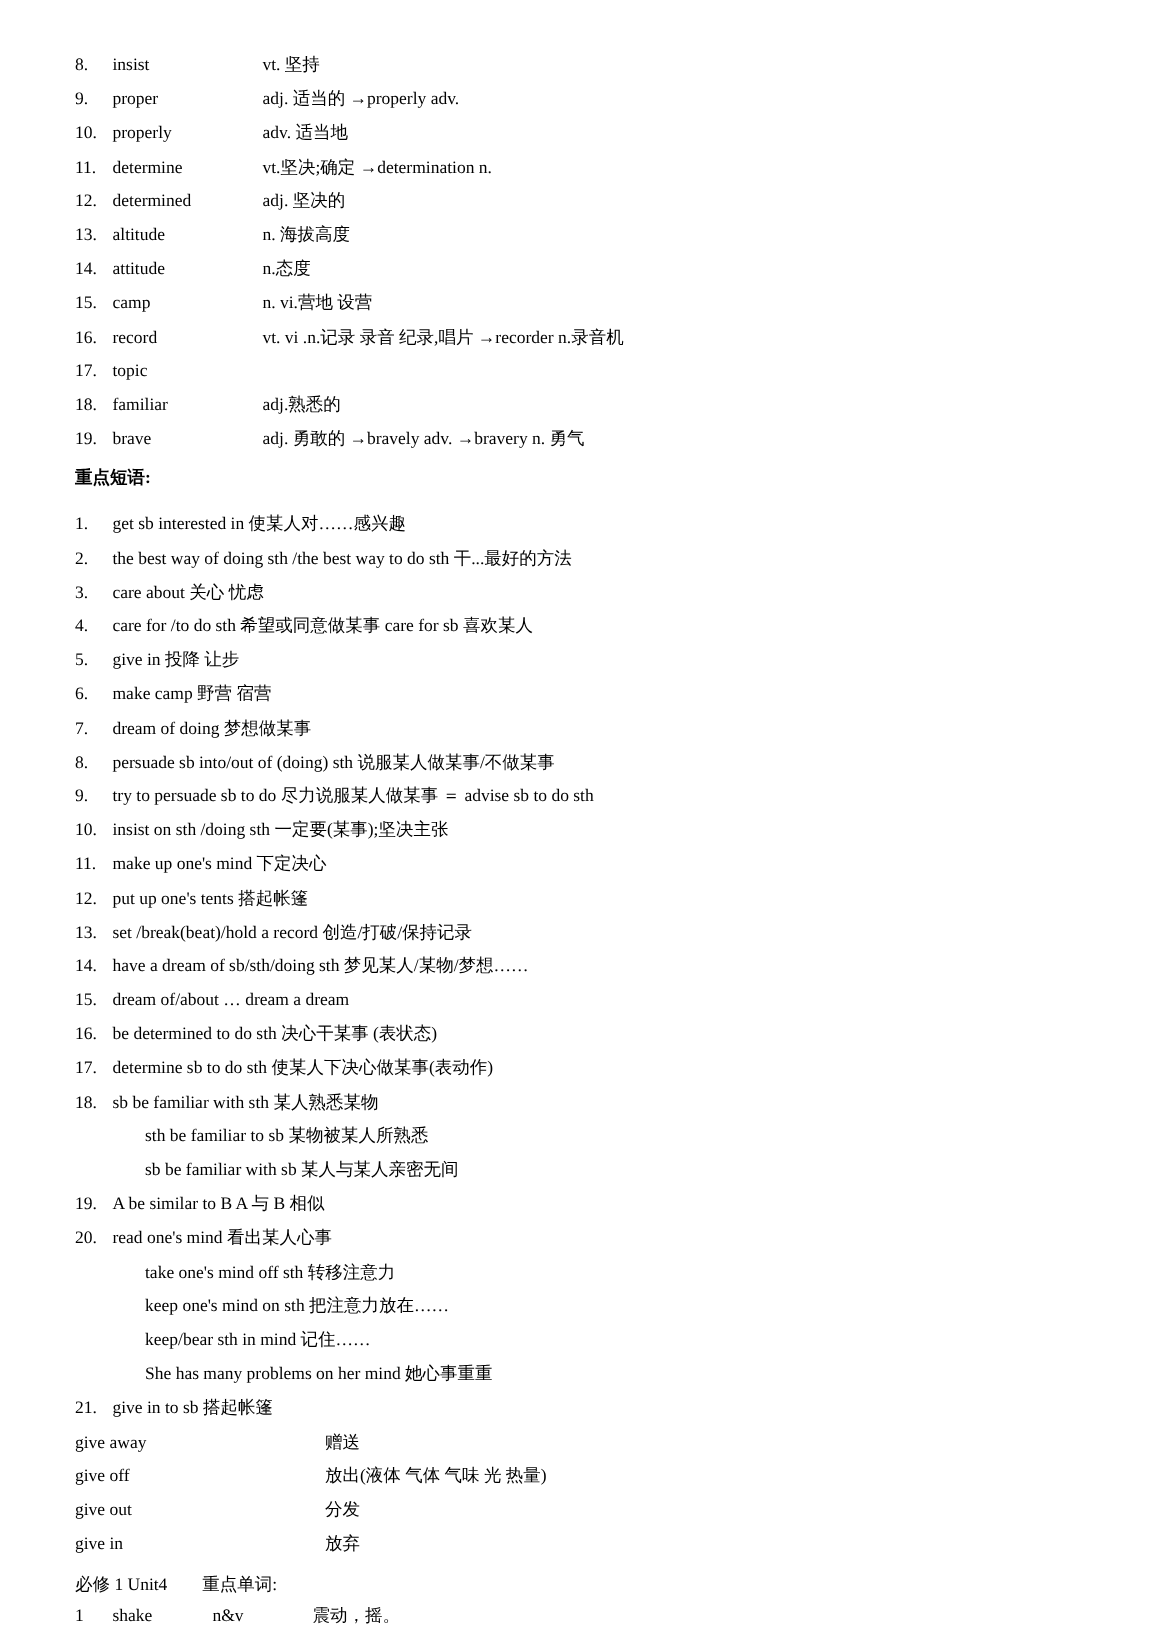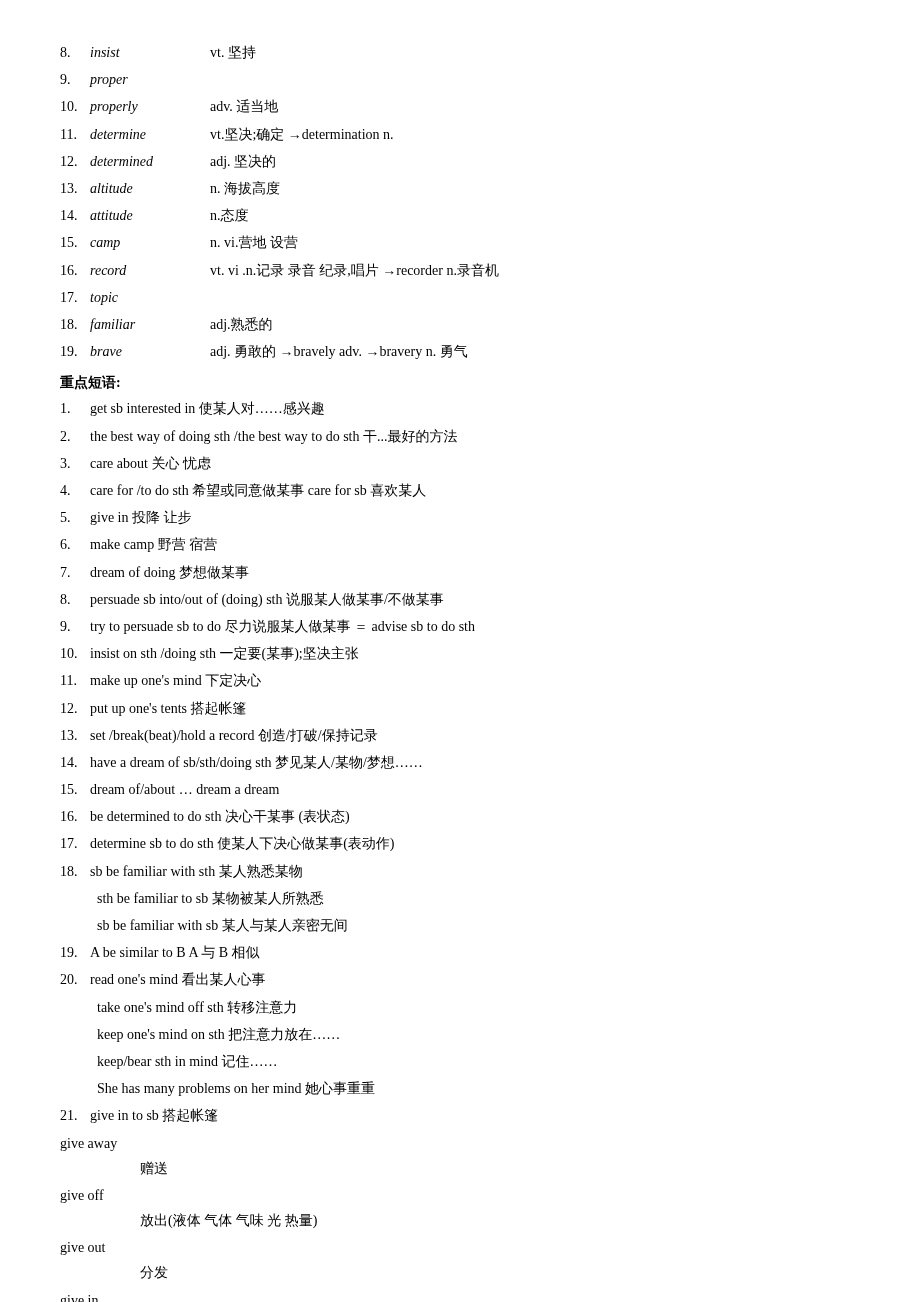--- a/index.html
+++ b/index.html
@@ -20,43 +20,42 @@
       align-items: baseline;
       margin-bottom: 2px;
     }
     .num {
       min-width: 30px;
       display: inline-block;
     }
     .word {
       min-width: 120px;
       display: inline-block;
-      font-style: italic;
     }
     .definition {
       flex: 1;
     }
     .phrase-section-title {
       font-weight: bold;
-      margin: 6px 0 1px 0;
+      margin: 6px 0 12px 0;
     }
     .phrase-item {
       display: flex;
       align-items: baseline;
       margin-bottom: 2px;
     }
     .phrase-num {
       min-width: 30px;
       display: inline-block;
     }
     .phrase-content {
       flex: 1;
     }
     .indent {
-      margin-left: 37px;
+      margin-left: 56px;
       display: block;
       margin-bottom: 2px;
     }
     .unit-footer {
       margin-top: 8px;
       display: flex;
       align-items: center;
       gap: 28px;
     }
     .final-item {
@@ -72,41 +71,41 @@
     }
     .final-type {
       min-width: 80px;
     }
     .give-table {
       margin-left: 0;
     }
     .give-row {
       display: flex;
       margin-bottom: 2px;
-      flex-direction: column;
     }
     .give-word {
       min-width: 120px;
     }
     .give-def {
       padding-left: 80px;
     }
   </style>
 </head>
 <body>
 
 <div>
   <div class="vocab-item">
     <span class="num">8.</span>
     <span class="word">insist</span>
     <span class="definition">vt.  坚持</span>
   </div>
   <div class="vocab-item">
     <span class="num">9.</span>
     <span class="word">proper</span>
+    <span class="definition">adj.  适当的   →properly    adv.</span>
   </div>
   <div class="vocab-item">
     <span class="num">10.</span>
     <span class="word">properly</span>
     <span class="definition">adv.  适当地</span>
   </div>
   <div class="vocab-item">
     <span class="num">11.</span>
     <span class="word">determine</span>
     <span class="definition">vt.坚决;确定   →determination n.</span>

